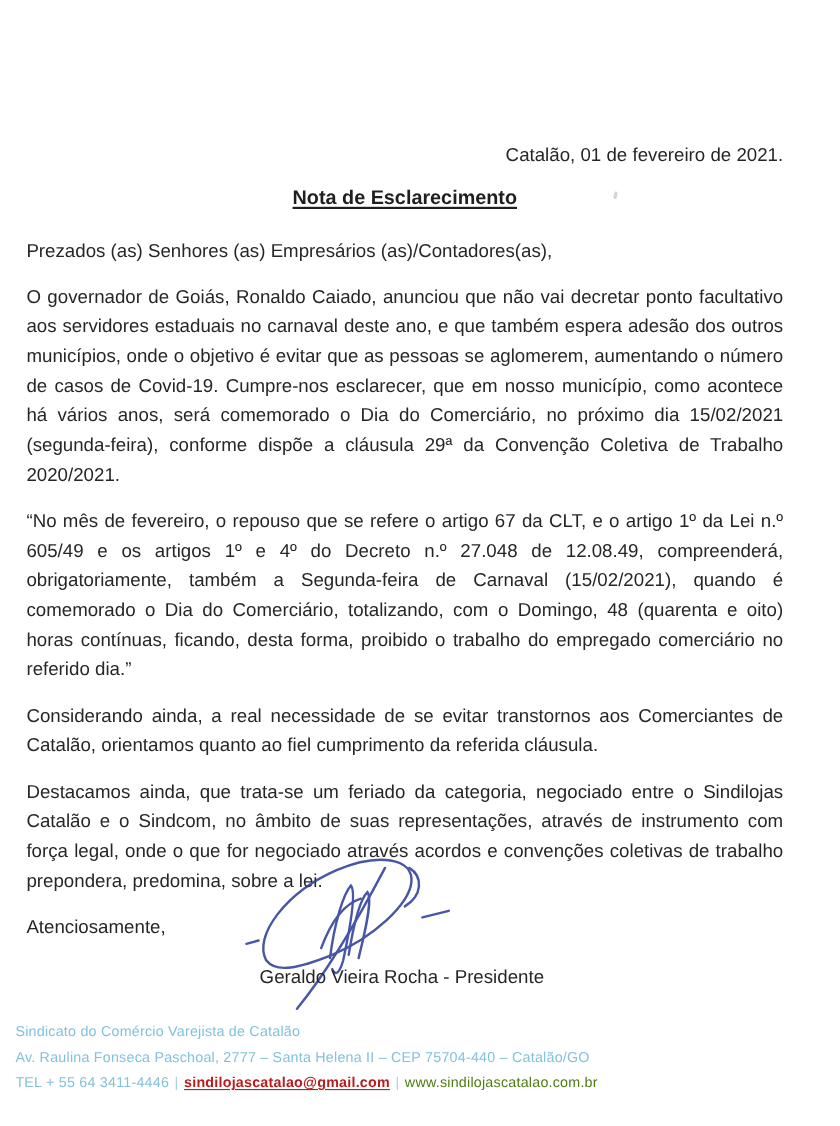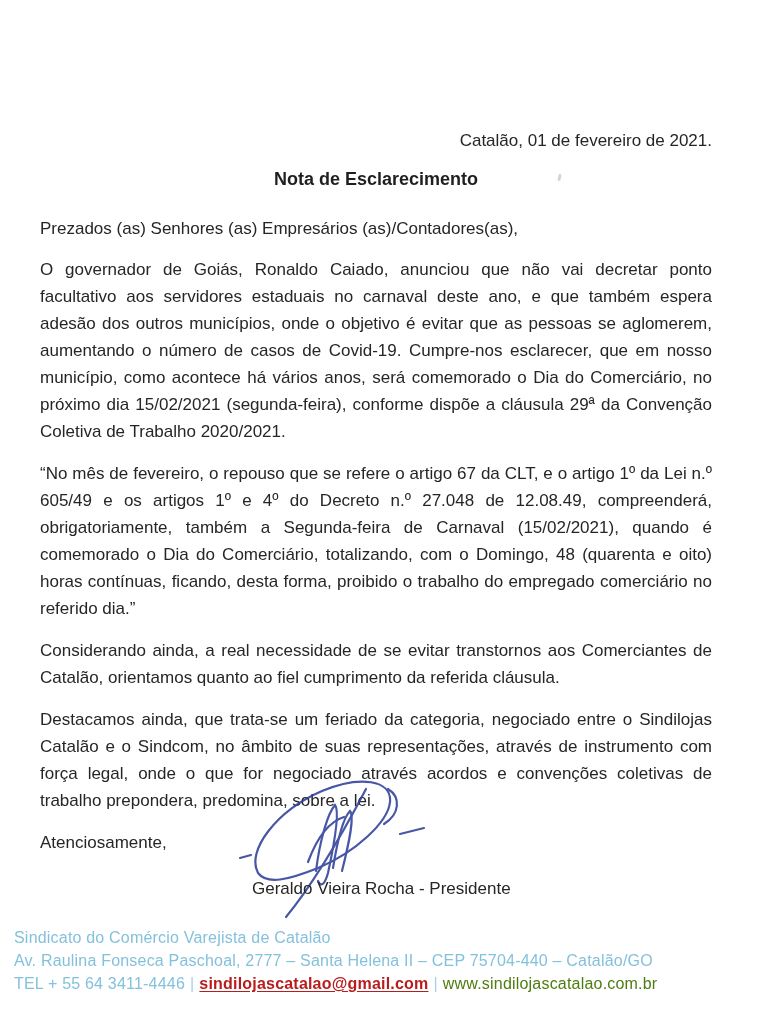--- a/index.html
+++ b/index.html
@@ -17,25 +17,25 @@
   .logo-mark{display:block;margin-left:2px;}
   .logo-brand{
     font-size:31px;letter-spacing:.5px;color:#3d86b0;
     margin:0 0 0 22px;line-height:34px;font-weight:400;
   }
   .logo-city{
     font-size:19px;font-weight:700;color:#2e86b8;
     margin:2px 0 0 24px;line-height:20px;
   }
   
-  .content{padding:130px 52px 0 40px;}
+  .content{padding:130px 52px 0 24px;}
   .date-line{margin:0;font-size:17px;text-align:right;line-height:22px;}
   .doc-title{
     margin:17px 0 0;text-align:center;font-size:18px;font-weight:700;
-    text-underline-offset:3px;
+    text-decoration:underline;text-underline-offset:3px;
     text-decoration-thickness:2px;color:#1f1f1f;
   }
   .salutation{margin:27px 0 0;font-size:17px;line-height:24px;}
   p.bodypar{
     margin:15px 0 0;font-size:17px;line-height:27px;
     text-align:justify;text-justify:inter-word;
   }
   
   .closing{position:relative;margin-top:15px;height:130px;}
   .closing-text{margin:0;font-size:17px;line-height:27px;}
@@ -45,21 +45,21 @@
     font-size:17px;line-height:24px;white-space:nowrap;
   }
   
   .artifact{
     position:absolute;left:558px;top:174px;width:3px;height:7px;
     background:#c3c3c3;border-radius:2px;transform:rotate(12deg);opacity:.7;
   }
   
   .footer{
     position:absolute;left:14px;top:926px;width:730px;
-    color:#84c1dc;font-size:16px;line-height:23px;letter-spacing:.2px;
+    color:#84c1dc;font-size:13px;line-height:23px;letter-spacing:.2px;
   }
   .footer p{margin:0;}
   .footer .email-link{
     color:#b91c1c;font-weight:700;text-decoration:underline;
     text-underline-offset:2px;
   }
   .footer .website-link{color:#4d7c0f;text-decoration:none;}
   .footer .sep{padding:0 5px;color:#a5d2e6;}
 </style>
 </head>

